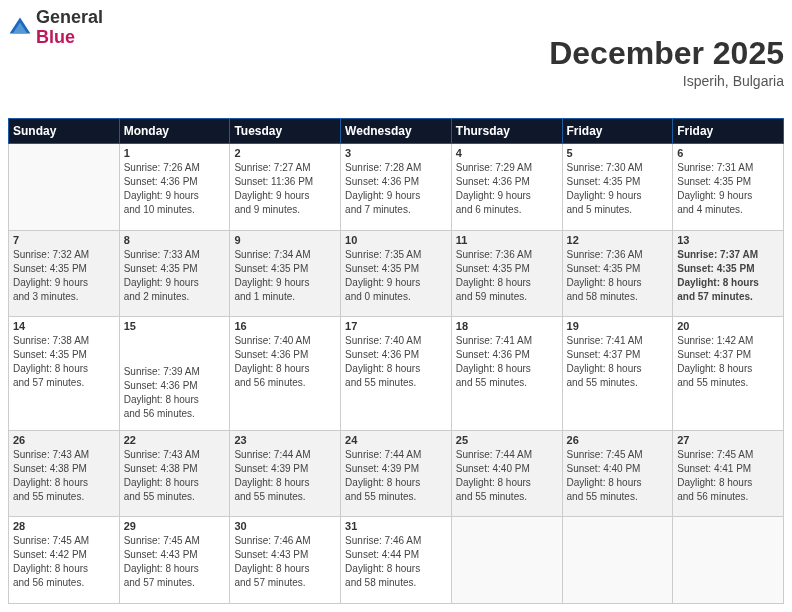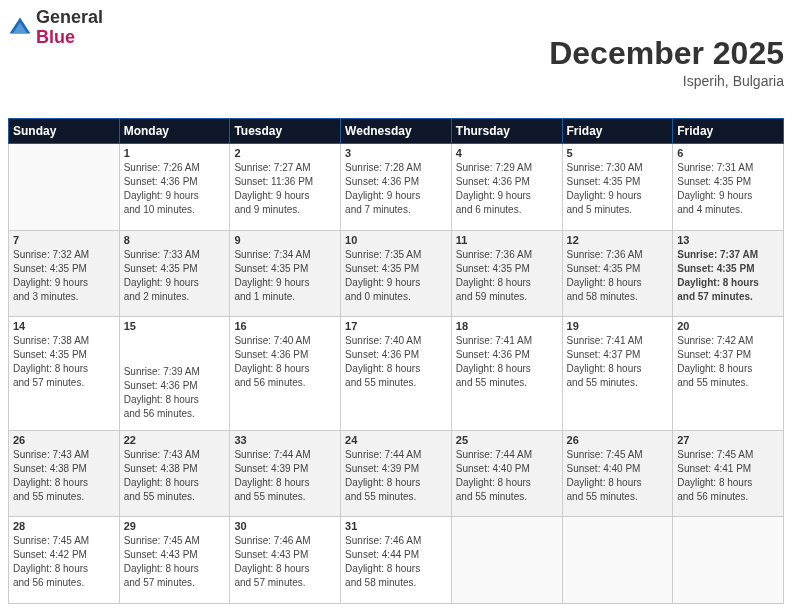--- a/index.html
+++ b/index.html
@@ -266,21 +266,21 @@
           </td>
           <td>
             <span class="day-num">19</span>
             <div class="day-info" style="white-space: pre-line;">Sunrise: 7:41 AM
 Sunset: 4:37 PM
 Daylight: 8 hours
 and 55 minutes.</div>
           </td>
           <td>
             <span class="day-num">20</span>
-            <div class="day-info" style="white-space: pre-line;">Sunrise: 7:42 AM
+            <div class="day-info" style="white-space: pre-line;">Sunrise: 1:42 AM
 Sunset: 4:37 PM
 Daylight: 8 hours
 and 55 minutes.</div>
           </td>
         </tr>
         <tr class="row-shade">
           <td>
             <span class="day-num">26</span>
             <div class="day-info" style="white-space: pre-line;">Sunrise: 7:43 AM
 Sunset: 4:38 PM
@@ -288,21 +288,21 @@
 and 55 minutes.</div>
           </td>
           <td>
             <span class="day-num">22</span>
             <div class="day-info" style="white-space: pre-line;">Sunrise: 7:43 AM
 Sunset: 4:38 PM
 Daylight: 8 hours
 and 55 minutes.</div>
           </td>
           <td>
-            <span class="day-num">33</span>
+            <span class="day-num">23</span>
             <div class="day-info" style="white-space: pre-line;">Sunrise: 7:44 AM
 Sunset: 4:39 PM
 Daylight: 8 hours
 and 55 minutes.</div>
           </td>
           <td>
             <span class="day-num">24</span>
             <div class="day-info" style="white-space: pre-line;">Sunrise: 7:44 AM
 Sunset: 4:39 PM
 Daylight: 8 hours

